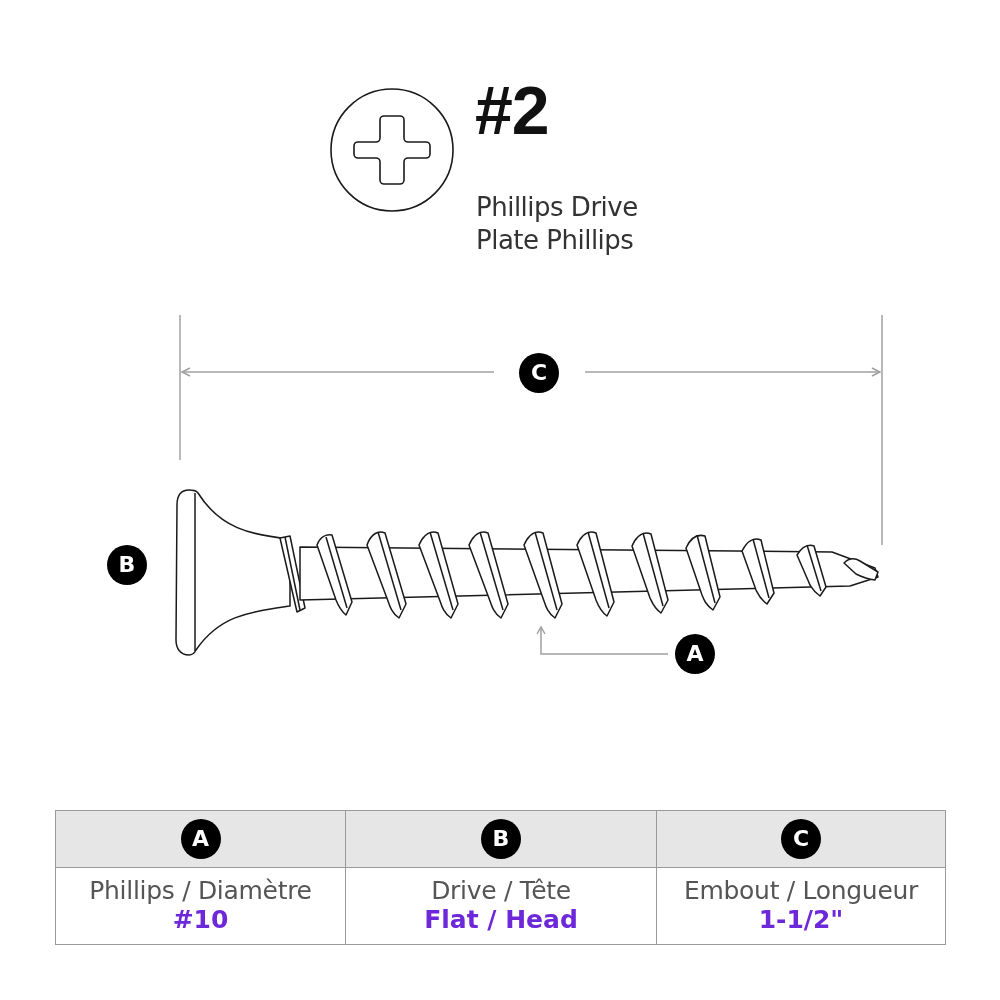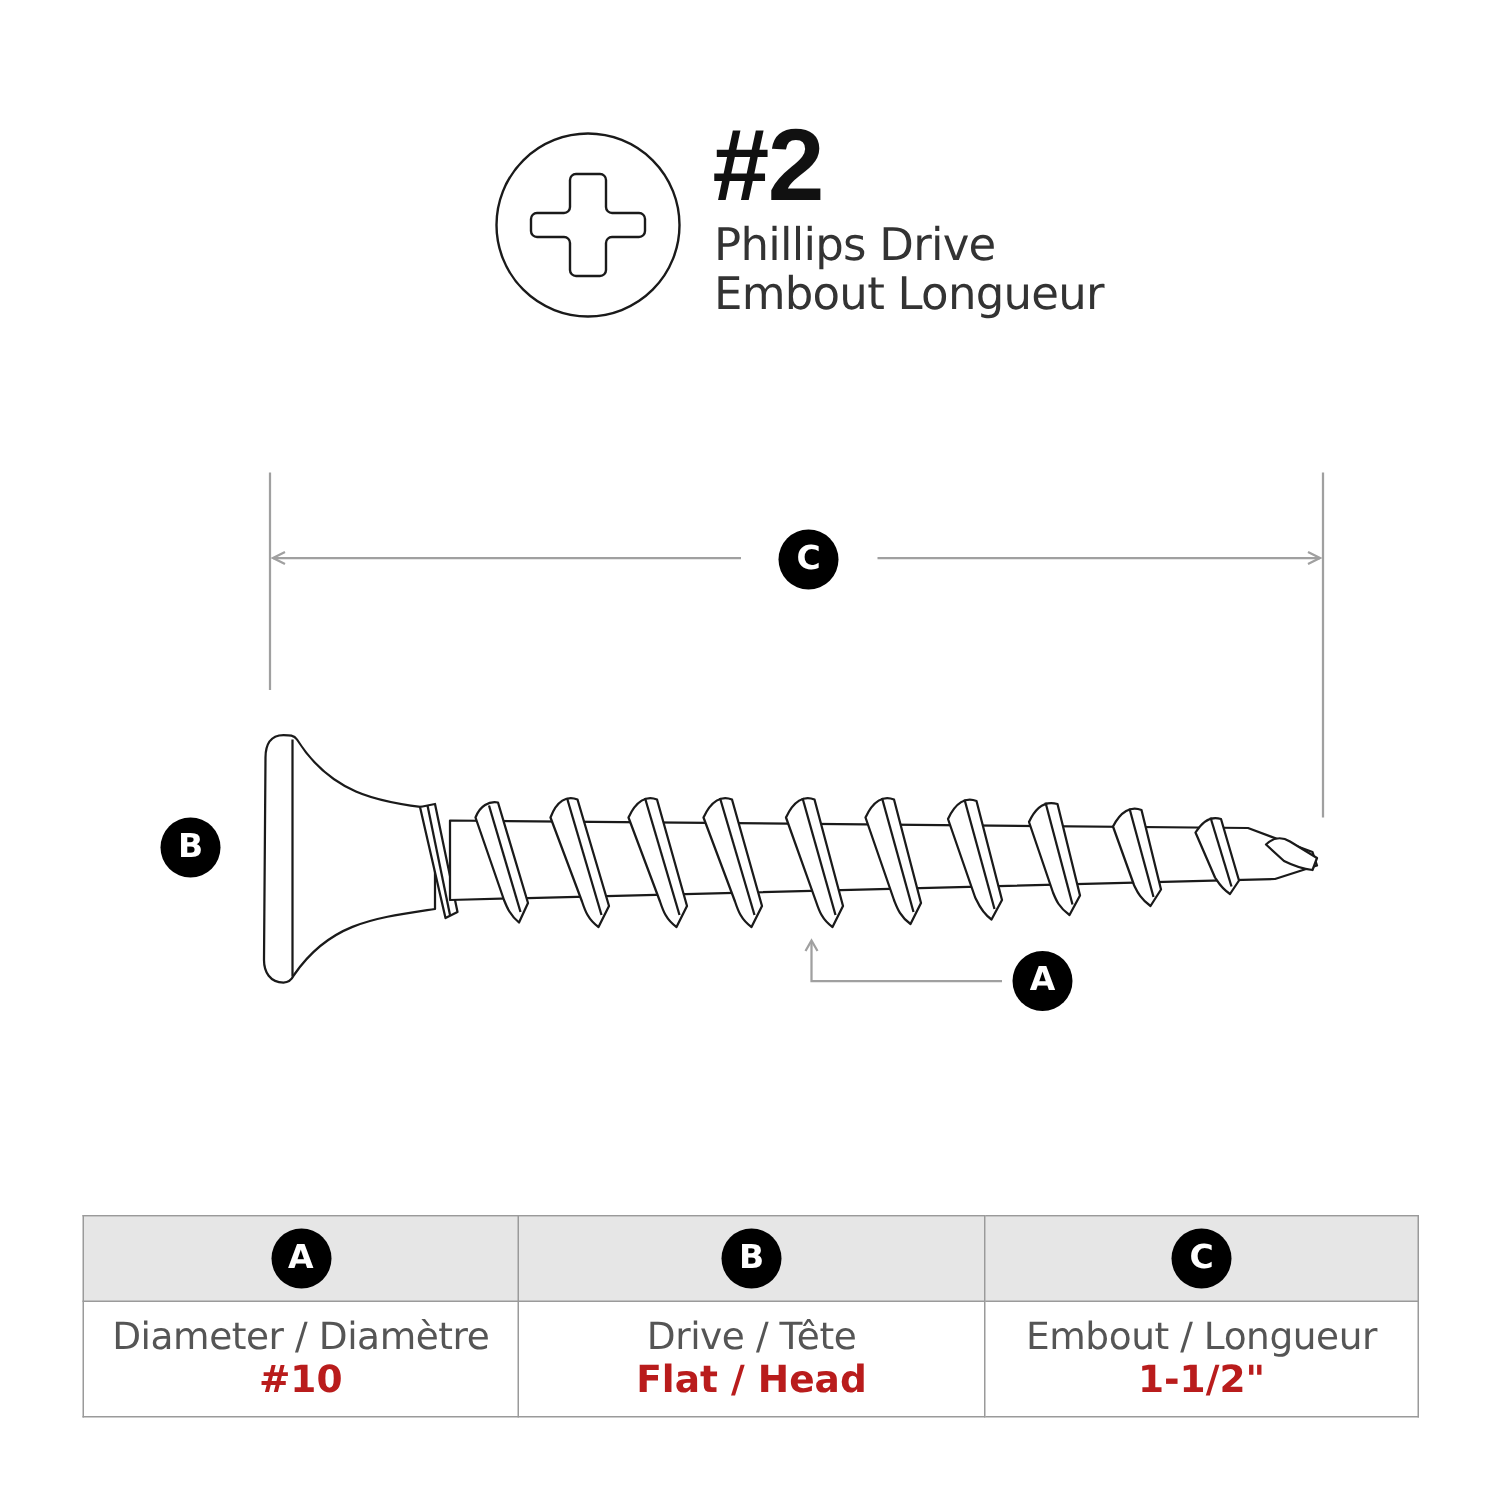--- a/index.html
+++ b/index.html
@@ -4,54 +4,54 @@
 <style>
   html, body { margin: 0; padding: 0; background: #ffffff; }
   body { width: 1000px; height: 1000px; position: relative; overflow: hidden;
          font-family: "Liberation Sans", "DejaVu Sans", sans-serif; color: #1a1a1a; }
   .abs { position: absolute; }
 
   
   .drive-icon { left: 330px; top: 88px; width: 124px; height: 124px; }
   .drive-size { left: 475px; top: 72px; font-size: 68px; font-weight: 900; color: #111;
                 letter-spacing: -1px; line-height: 76px; font-family: "Liberation Sans", sans-serif; }
-  .drive-line { left: 476px; font-size: 30px; color: #333; line-height: 32px;
-                font-family: "DejaVu Sans", sans-serif; font-weight: normal; letter-spacing: -0.5px; }
+  .drive-line { left: 476px; font-size: 26px; color: #333; line-height: 32px;
+                font-family: "DejaVu Sans", sans-serif; font-weight: normal; letter-spacing: -0.5px; margin-top: 43px; }
   .drive-en { top: 148px; }
   .drive-fr { top: 181px; }
 
   
   .badge { width: 40px; height: 40px; border-radius: 50%; background: #000; color: #fff;
            font-weight: bold; font-size: 22px; line-height: 40px; text-align: center;
            font-family: "DejaVu Sans", sans-serif; }
 
   
   .diagram { left: 0; top: 300px; width: 1000px; height: 400px; }
 
   
   .spec-table { left: 55px; top: 810px; width: 891px; border-collapse: collapse; }
   .spec-table td { border: 1px solid #9a9a9a; text-align: center; vertical-align: middle; padding: 0; }
   .spec-table .head-row td { background: #e6e6e6; height: 56px; }
   .spec-table .body-row td { height: 76px; }
   .spec-table .badge { display: inline-block; vertical-align: middle; }
   .cell-label { font-size: 25px; color: #555; font-family: "DejaVu Sans", sans-serif;
                 font-weight: normal; line-height: 28px; letter-spacing: -0.3px; display: block; }
-  .cell-value { font-size: 25px; color: #b91c1c; font-family: "DejaVu Sans", sans-serif;
+  .cell-value { font-size: 25px; color: #6d28d9; font-family: "DejaVu Sans", sans-serif;
                 font-weight: bold; line-height: 30px; display: block; }
 </style>
 </head>
 <body>
 
 <svg class="abs drive-icon" viewBox="0 0 124 124">
   <circle cx="62" cy="62" r="61" fill="none" stroke="#1a1a1a" stroke-width="1.6"></circle>
   <path d="M54 28 h16 a4 4 0 0 1 4 4 v18 a4 4 0 0 0 4 4 h18 a4 4 0 0 1 4 4 v8 a4 4 0 0 1 -4 4 h-18 a4 4 0 0 0 -4 4 v18 a4 4 0 0 1 -4 4 h-16 a4 4 0 0 1 -4 -4 v-18 a4 4 0 0 0 -4 -4 h-18 a4 4 0 0 1 -4 -4 v-8 a4 4 0 0 1 4 -4 h18 a4 4 0 0 0 4 -4 v-18 a4 4 0 0 1 4 -4 z" fill="none" stroke="#1a1a1a" stroke-width="1.6"></path>
 </svg>
 <div class="abs drive-size">#2</div>
 <div class="abs drive-line drive-en">Phillips Drive</div>
-<div class="abs drive-line drive-fr">Embout Longueur</div>
+<div class="abs drive-line drive-fr">Plate Phillips</div>
 
 <svg class="abs diagram" viewBox="0 300 1000 400">
 
   <g stroke="#a0a0a0" stroke-width="1.5" fill="none">
     <line x1="180" y1="315" x2="180" y2="460"></line>
     <line x1="882" y1="315" x2="882" y2="545"></line>
     <line x1="182" y1="372" x2="494" y2="372"></line>
     <line x1="585" y1="372" x2="880" y2="372"></line>
     <polyline points="190,368 182,372 190,376"></polyline>
     <polyline points="872,368 880,372 872,376"></polyline>
@@ -114,21 +114,21 @@
     </td>
     <td style="width:310px;">
       <span class="badge">B</span>
     </td>
     <td>
       <span class="badge">C</span>
     </td>
   </tr>
   <tr class="body-row">
     <td>
-      <span class="cell-label">Diameter / Diamètre</span>
+      <span class="cell-label">Phillips / Diamètre</span>
       <span class="cell-value">#10</span>
     </td>
     <td>
       <span class="cell-label">Drive / Tête</span>
       <span class="cell-value">Flat / Head</span>
     </td>
     <td>
       <span class="cell-label">Embout / Longueur</span>
       <span class="cell-value">1-1/2"</span>
     </td>

